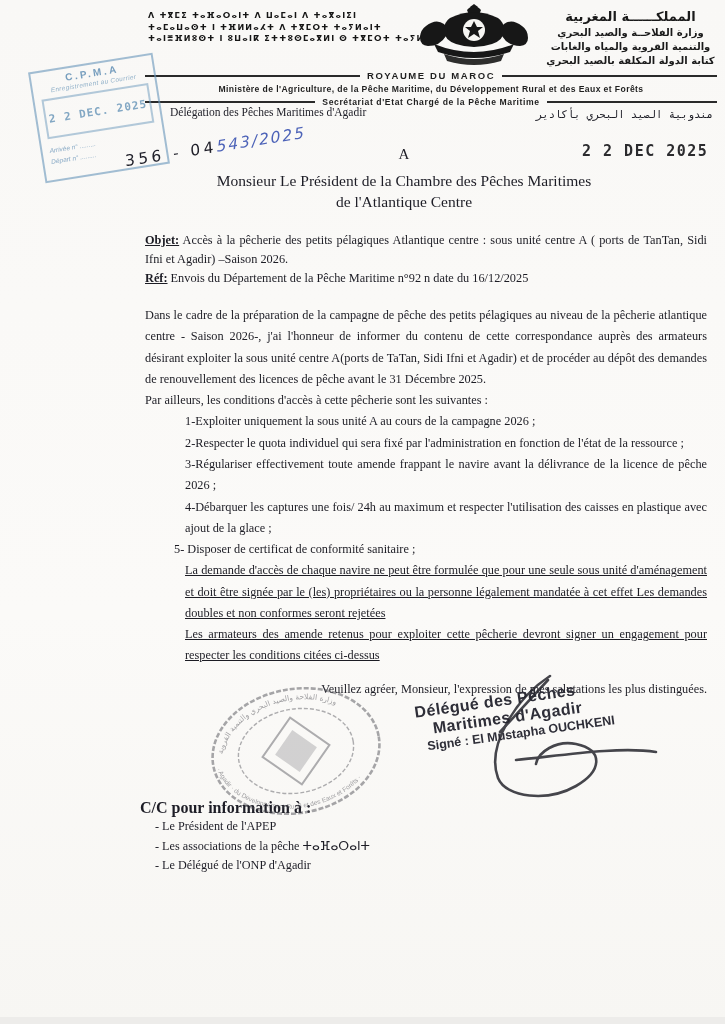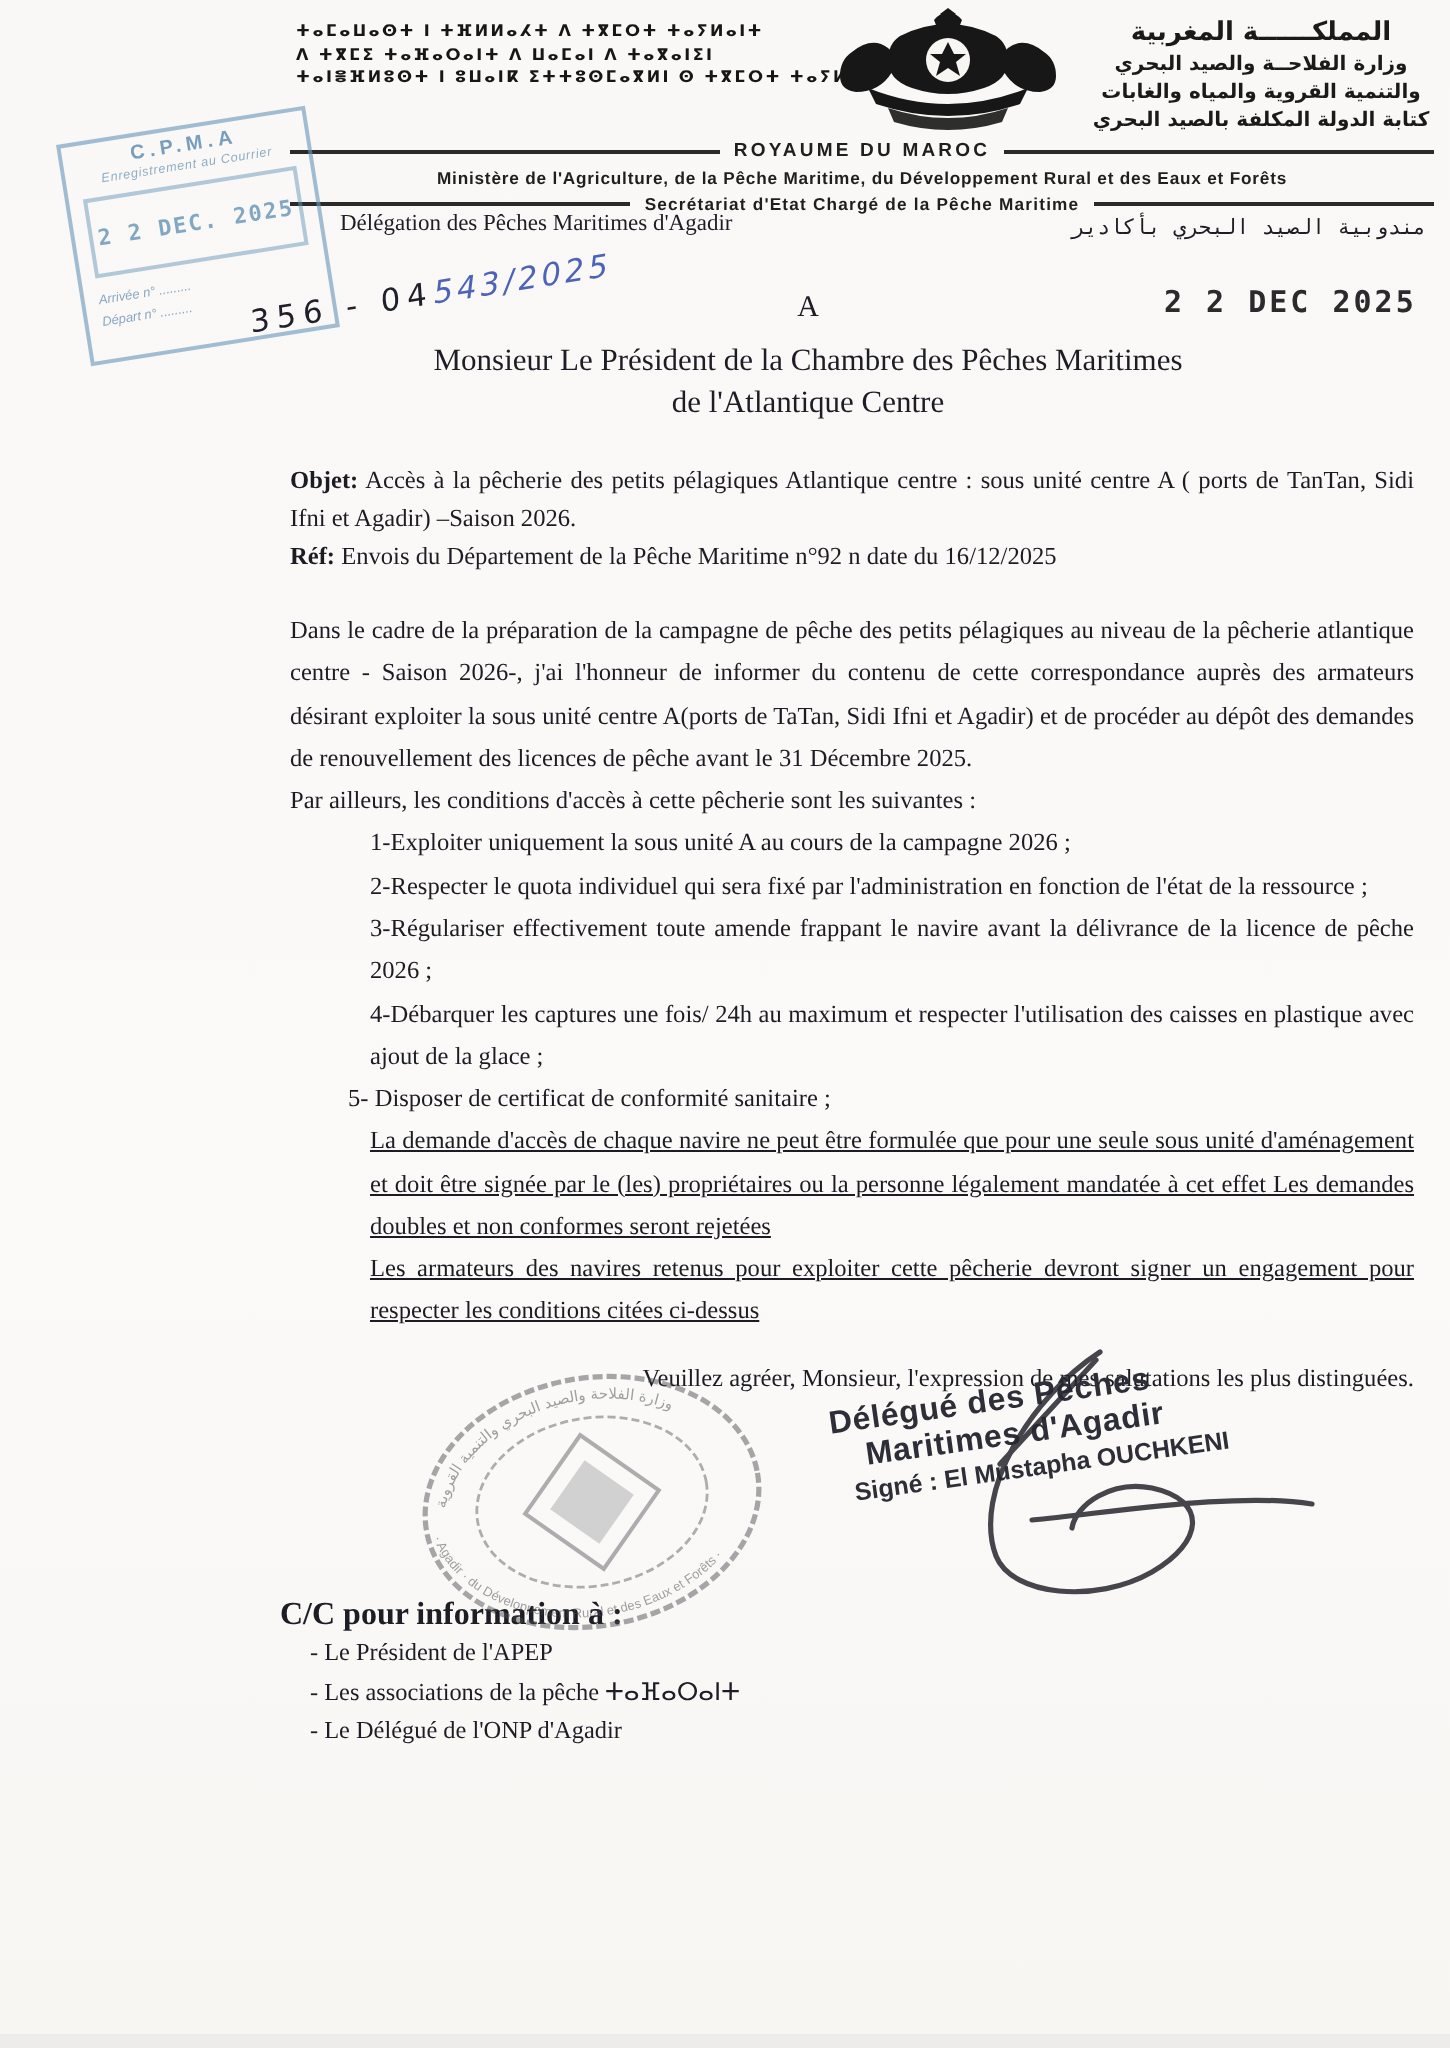--- a/index.html
+++ b/index.html
@@ -61,21 +61,21 @@
 
   
   .addressee{position:absolute;left:80px;top:146px;width:648px;text-align:center;}
   .addr-to{font-size:15px;margin-bottom:8px;}
   .addr-l1{font-size:15.5px;line-height:1.35;}
   .addr-l2{font-size:15.5px;line-height:1.35;}
 
   
   .letter{position:absolute;left:145px;top:231px;width:562px;font-size:12.3px;color:#1c1c24;}
   .meta p{margin:0;line-height:1.55;text-align:justify;}
-  .meta .lbl{font-weight:bold;}
+  .meta .lbl{font-weight:bold;text-decoration:underline;}
   .para{margin:0;line-height:1.73;text-align:justify;}
   .p1{margin-top:17px;}
   .cond{margin:0 0 0 40px;line-height:1.73;text-align:justify;}
   .cond5{margin-left:29px;}
   .subpara{margin:0 0 0 40px;line-height:1.73;text-align:justify;text-decoration:underline;}
   .closing{margin:13px 0 0 3px;line-height:1.6;text-align:right;}
 
   
   .sig-zone{position:absolute;left:0;top:668px;width:725px;height:160px;z-index:2;}
   .round-stamp{position:absolute;left:196px;top:8px;width:200px;height:150px;transform:rotate(-10deg);opacity:.8;}
@@ -90,22 +90,22 @@
   .cc{position:absolute;left:140px;top:799px;}
   .cc-title{font-weight:bold;font-size:16px;}
   .cc-items{margin-left:15px;font-size:12.2px;line-height:1.6;}
 </style>
 </head>
 <body>
 
 <div class="page">
 
   <div class="tifinagh">
+    <div class="tif-s">ⴷ ⵜⴳⵎⵉ ⵜⴰⴼⴰⵔⴰⵏⵜ ⴷ ⵡⴰⵎⴰⵏ ⴷ ⵜⴰⴳⴰⵏⵉⵏ</div>
     <div class="tif-s">ⵜⴰⵎⴰⵡⴰⵙⵜ ⵏ ⵜⴼⵍⵍⴰⵃⵜ ⴷ ⵜⴳⵎⵔⵜ ⵜⴰⵢⵍⴰⵏⵜ</div>
-    <div class="tif-s">ⴷ ⵜⴳⵎⵉ ⵜⴰⴼⴰⵔⴰⵏⵜ ⴷ ⵡⴰⵎⴰⵏ ⴷ ⵜⴰⴳⴰⵏⵉⵏ</div>
     <div class="tif-s">ⵜⴰⵏⴻⴼⵍⵓⵙⵜ ⵏ ⵓⵡⴰⵏⴽ ⵉⵜⵜⵓⵙⵎⴰⴳⵍⵏ ⵙ ⵜⴳⵎⵔⵜ ⵜⴰⵢⵍⴰⵏⵜ</div>
   </div>
 
   <svg class="crest" viewBox="0 0 108 66" aria-hidden="true">
     <g fill="#171717">
       <path d="M47 6 q7 -8 14 0 l-2 5 q-5 -3 -10 0 z"></path>
       <path d="M50 3 h8 l-4 -3 z"></path>
       <path d="M30 14 q24 -12 48 0 q6 4 6 12 q0 10 -12 14 q-18 6 -36 0 q-12 -4 -12 -14 q0 -8 6 -12 z"></path>
       <path d="M6 22 q10 -8 18 -2 q6 5 2 12 q-6 10 -18 10 q-8 -1 -8 -8 q0 -8 6 -12 z"></path>
       <path d="M102 22 q-10 -8 -18 -2 q-6 5 -2 12 q6 10 18 10 q8 -1 8 -8 q0 -8 -6 -12 z"></path>
@@ -175,21 +175,21 @@
     <p class="para p1">Dans le cadre de la préparation de la campagne de pêche des petits pélagiques au niveau de la pêcherie atlantique centre - Saison 2026-, j'ai l'honneur de informer du contenu de cette correspondance auprès des armateurs désirant exploiter la sous unité centre A(ports de TaTan, Sidi Ifni et Agadir) et de procéder au dépôt des demandes de renouvellement des licences de pêche avant le 31 Décembre 2025.</p>
     <p class="para">Par ailleurs, les conditions d'accès à cette pêcherie sont les suivantes :</p>
 
     <p class="cond">1-Exploiter uniquement la sous unité A au cours de la campagne 2026 ;</p>
     <p class="cond">2-Respecter le quota individuel qui sera fixé par l'administration en fonction de l'état de la ressource ;</p>
     <p class="cond">3-Régulariser effectivement toute amende frappant le navire avant la délivrance de la licence de pêche 2026 ;</p>
     <p class="cond">4-Débarquer les captures une fois/ 24h au maximum et respecter l'utilisation des caisses en plastique avec ajout de la glace ;</p>
     <p class="cond cond5">5- Disposer de certificat de conformité sanitaire ;</p>
 
     <p class="subpara">La demande d'accès de chaque navire ne peut être formulée que pour une seule sous unité d'aménagement et doit être signée par le (les) propriétaires ou la personne légalement mandatée à cet effet Les demandes doubles et non conformes seront rejetées</p>
-    <p class="subpara">Les armateurs des navires retenus pour exploiter cette pêcherie devront signer un engagement pour respecter les conditions citées ci-dessus</p>
+    <p class="subpara">Les armateurs des amende retenus pour exploiter cette pêcherie devront signer un engagement pour respecter les conditions citées ci-dessus</p>
 
     <p class="closing">Veuillez agréer, Monsieur, l'expression de mes salutations les plus distinguées.</p>
   </div>
 
   <div class="sig-zone">
 
     <svg class="round-stamp" viewBox="0 0 200 150" aria-hidden="true">
       <defs>
         <path id="arcTop" d="M 24 82 A 76 58 0 0 1 176 82" fill="none"></path>
         <path id="arcBot" d="M 18 70 A 82 62 0 0 0 182 70" fill="none"></path>

